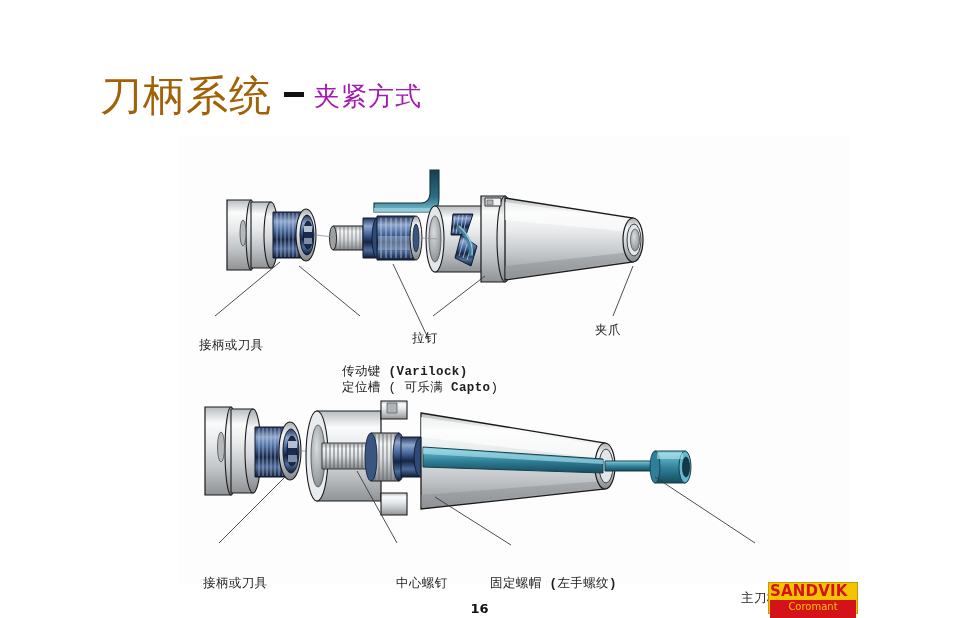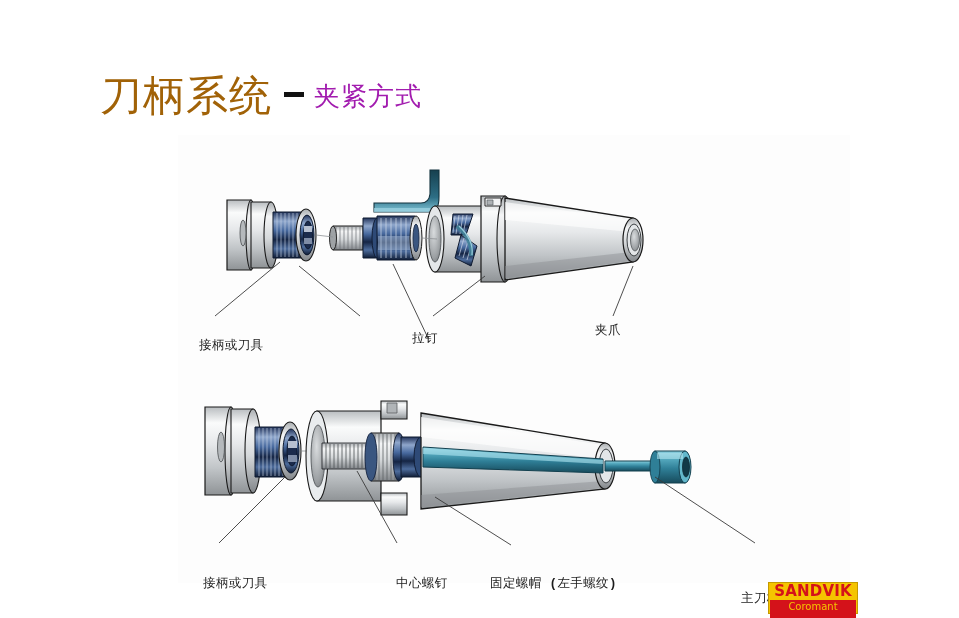--- a/index.html
+++ b/index.html
@@ -127,21 +127,21 @@
     top: 582px;
     width: 90px;
     height: 32px;
     background: #f5c400;
     border: 1px solid #c49a00;
     box-sizing: border-box;
     padding: 1px;
   }
   #logo-word {
     display: block;
-    text-align: center;
+    text-align: left;
     font-size: 15px;
     font-weight: 700;
     color: #d4121a;
     letter-spacing: 0.2px;
     line-height: 15px;
     font-family: "DejaVu Sans", "Liberation Sans", sans-serif;
   }
   #logo-sub-band {
     display: block;
     background: #d4121a;
@@ -448,29 +448,34 @@
         <line x1="100" y1="92" x2="34" y2="158"></line>
         <line x1="172" y1="86" x2="212" y2="158"></line>
         <line x1="250" y1="112" x2="326" y2="160"></line>
         <line x1="470" y1="92" x2="570" y2="158"></line>
       </g>
     </svg>
   </div>
 
   <div class="label" id="label-top-1">接柄或刀具</div>
 
+  <div class="label label-multi" id="label-top-2">
+    <div><span>传动键 </span><b>(Varilock)</b></div>
+    <div><span>定位槽 ( 可乐满 </span><b>Capto</b><span>)</span></div>
+  </div>
 
   <div class="label" id="label-top-3">拉钉</div>
   <div class="label" id="label-top-4">夹爪</div>
 
   <div class="label" id="label-bot-1">接柄或刀具</div>
   <div class="label" id="label-bot-2">中心螺钉</div>
   <div class="label" id="label-bot-3"><span>固定螺帽 </span><b>(</b><span>左手螺纹</span><b>)</b></div>
   <div class="label" id="label-bot-4">主刀柄</div>
 
+  <div id="page-number">16</div>
 
   <div id="logo">
     <span id="logo-word">SANDVIK</span>
     <span id="logo-sub-band">
       <span id="logo-sub">Coromant</span>
     </span>
   </div>
 
 </div>
 

